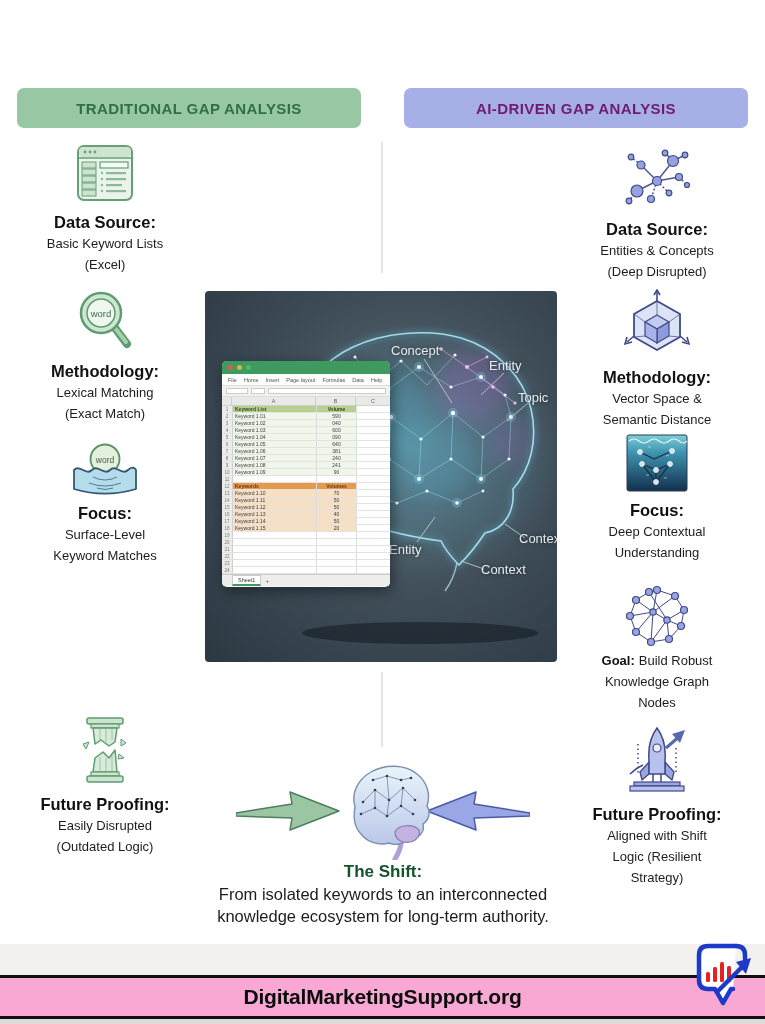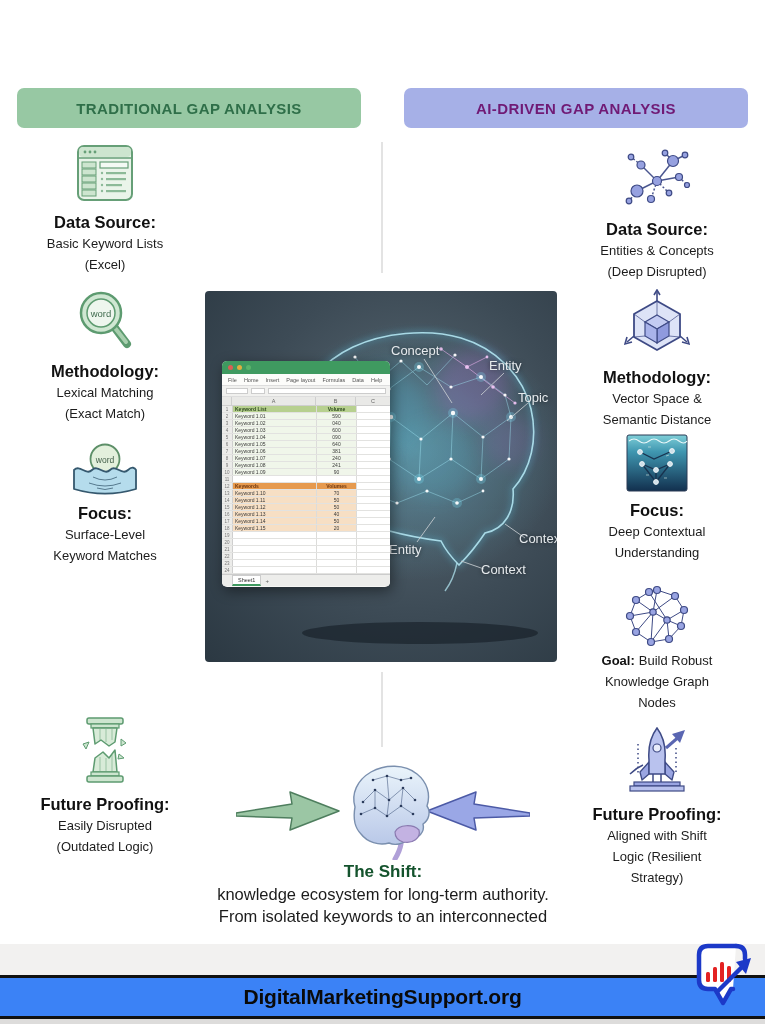--- a/index.html
+++ b/index.html
@@ -78,21 +78,21 @@
   
   .arrow-svg{position:absolute;}
   .shift-brain{position:absolute;left:343px;top:752px;}
   .shift-text{position:absolute;left:160px;top:861px;width:446px;text-align:center;}
   .shift-text .sh-head{font-size:17px;font-weight:bold;color:#14532d;line-height:22px;}
   .shift-text .sh-line{font-size:16.5px;color:#1c1c1c;line-height:22px;}
 
   
   .foot-gray{position:absolute;left:0;top:944px;width:765px;height:31px;background:#f2f1f0;}
   .foot-line1{position:absolute;left:0;top:975px;width:765px;height:3px;background:#111;}
-  .brand-band{position:absolute;left:0;top:978px;width:765px;height:38px;background:#3b82f6;
+  .brand-band{position:absolute;left:0;top:978px;width:765px;height:38px;background:#f9a8d4;
               text-align:center;}
   .brand-band span{font-size:21px;font-weight:bold;color:#0a0a0a;line-height:38px;letter-spacing:-0.2px;}
   .foot-line2{position:absolute;left:0;top:1016px;width:765px;height:3px;background:#111;}
   .foot-bottom{position:absolute;left:0;top:1019px;width:765px;height:5px;background:#dddcdb;}
   .logo{position:absolute;left:690px;top:936px;z-index:5;}
 </style>
 </head>
 <body>
 
 <div class="stage">
@@ -650,22 +650,22 @@
       <circle cx="70" cy="62" r="1.3"></circle>
         <circle cx="30" cy="28" r="1.3"></circle>
         <circle cx="44" cy="24" r="1.3"></circle>
       <circle cx="58" cy="28" r="1.3"></circle>
         <circle cx="68" cy="26" r="1.3"></circle>
     </g>
   </svg>
 
   <div class="shift-text">
     <div class="sh-head">The Shift:</div>
+    <div class="sh-line">From isolated keywords to an interconnected</div>
     <div class="sh-line">knowledge ecosystem for long-term authority.</div>
-    <div class="sh-line">From isolated keywords to an interconnected</div>
   </div>
 
   <div class="foot-gray"></div>
   <div class="foot-line1"></div>
   <div class="brand-band">
     <span>DigitalMarketingSupport.org</span>
   </div>
   <div class="foot-line2"></div>
   <div class="foot-bottom"></div>
 

